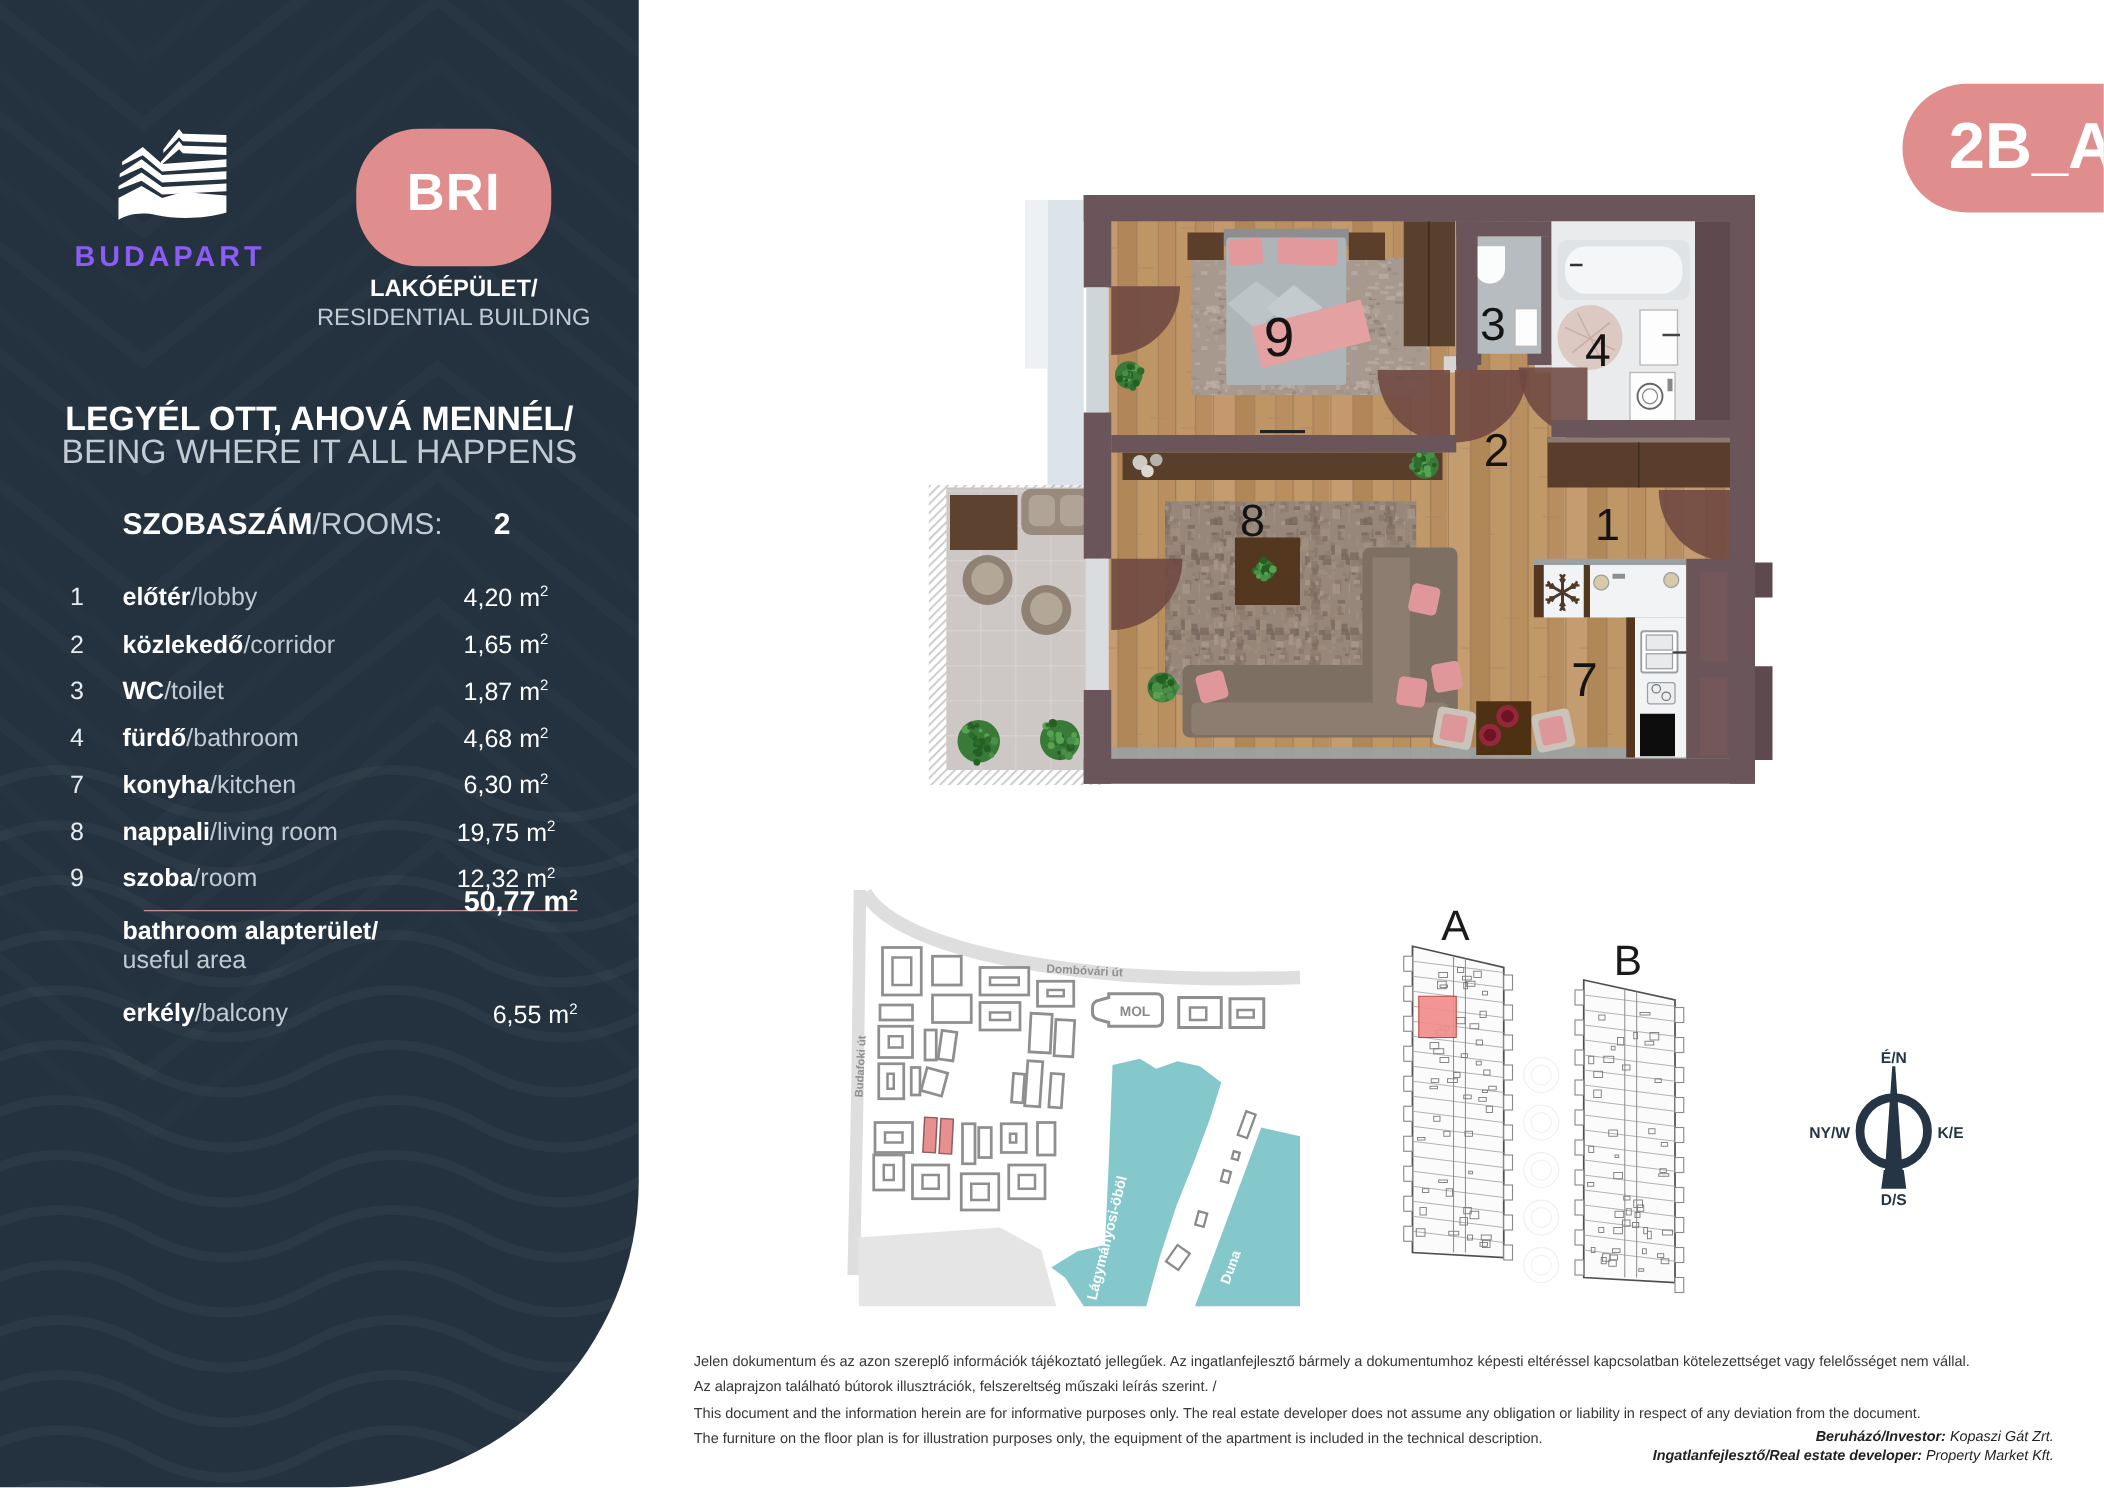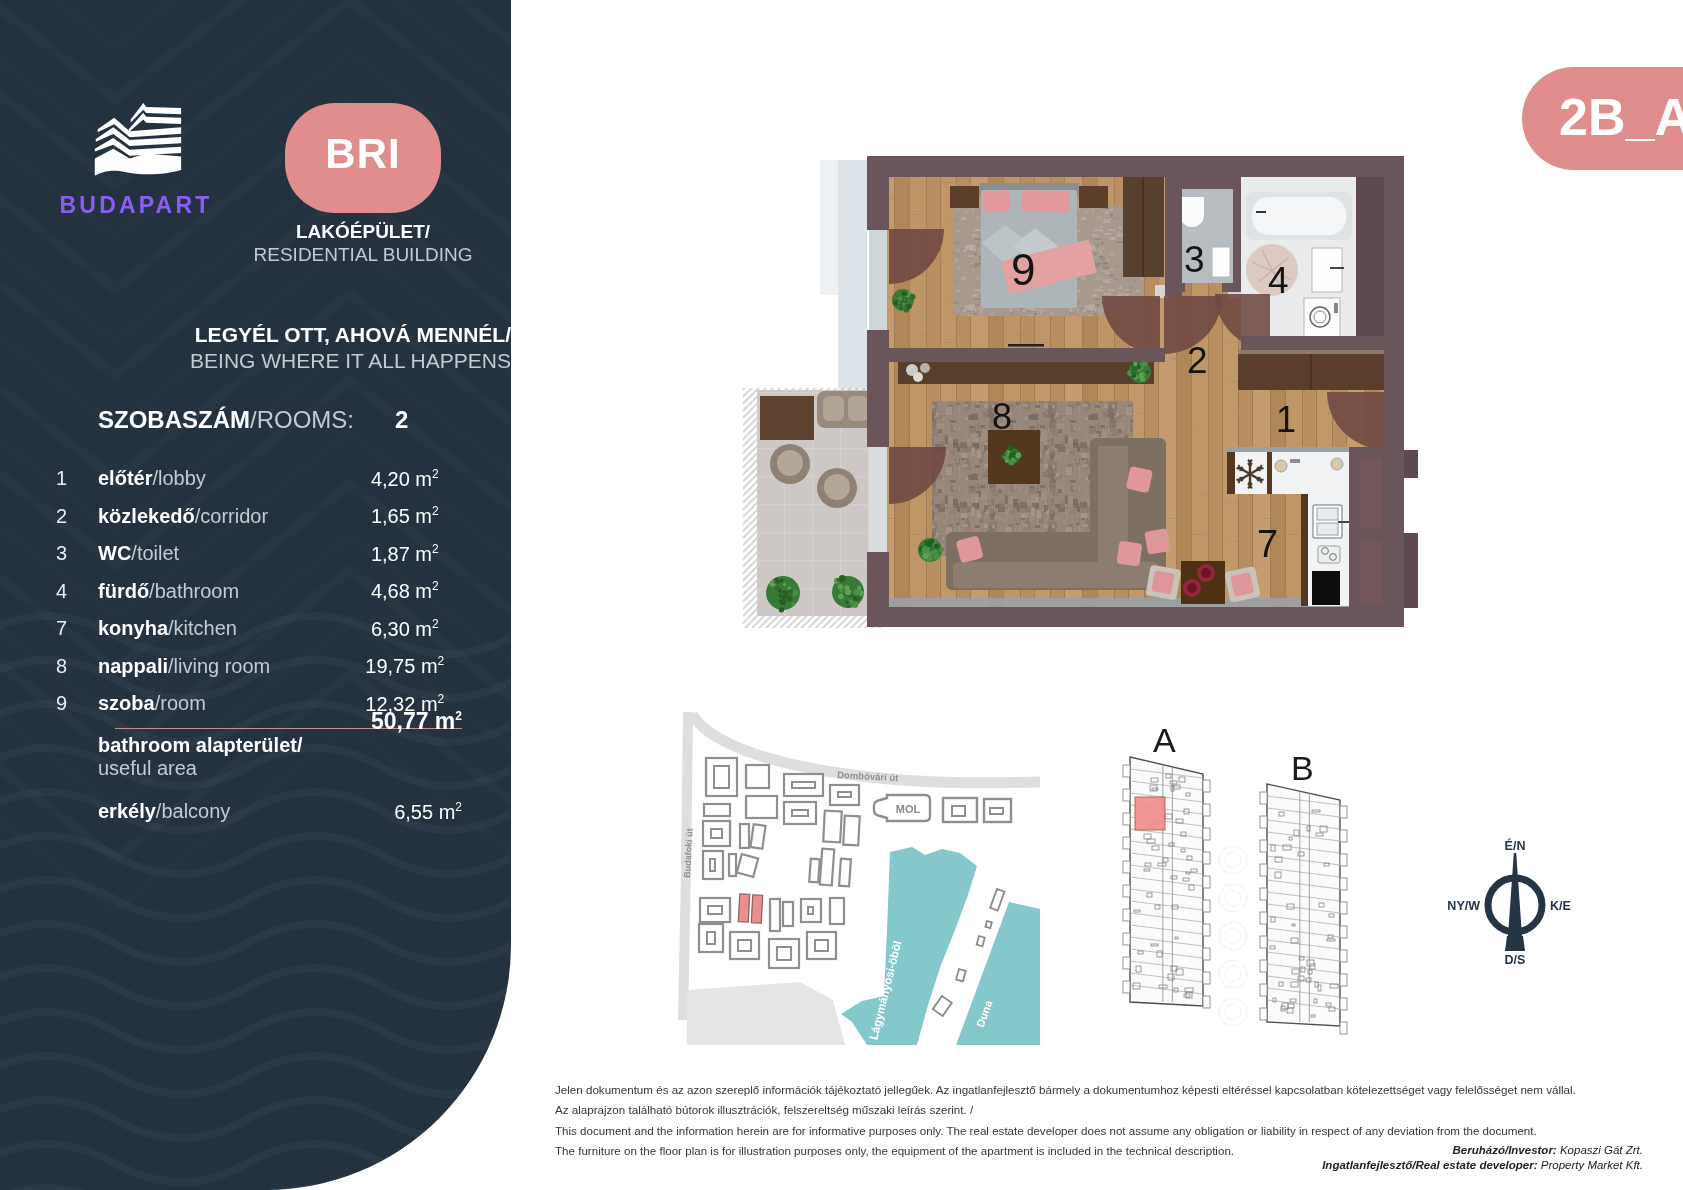--- a/index.html
+++ b/index.html
@@ -2,21 +2,21 @@
 <html><head><meta charset="utf-8">
 <style>
 *{margin:0;padding:0;box-sizing:border-box}
 body{width:1683px;height:1190px;position:relative;background:#fff;font-family:"Liberation Sans",sans-serif;overflow:hidden}
 .abs{position:absolute}
 #sidebar{position:absolute;left:0;top:0;width:511px;height:1190px;background:#243240;border-bottom-right-radius:245px;overflow:hidden}
 .w{color:#fff}.dim{color:#c3cbd2}
 #brand{position:absolute;left:0;top:192px;width:272px;text-align:center;color:#8b5cf6;font-size:23px;letter-spacing:3.2px;font-weight:bold}
 #bri{position:absolute;left:285px;top:103px;width:156px;height:110px;background:#e08d8d;border-radius:50px;color:#fff;font-weight:bold;font-size:42px;text-align:center;line-height:101px;letter-spacing:1px}
 #lak{position:absolute;left:232px;top:220px;width:262px;text-align:center;font-size:19px;line-height:23px}
-#tagline{position:absolute;left:0;top:322px;width:511px;text-align:right;font-size:21px;line-height:26px}
+#tagline{position:absolute;left:0;top:322px;width:511px;text-align:center;font-size:27px;line-height:26px}
 #rooms-line{position:absolute;left:98px;top:406px;width:364px;font-size:24px}
 table.rt{position:absolute;left:56px;top:460px;width:406px;border-collapse:collapse;font-size:20px;color:#fff}
 table.rt td{padding:0;height:37.5px;vertical-align:middle}
 td.num{width:42px;color:#e8ecef}
 td.val{text-align:center}
 sup{font-size:12px}
 #badge{position:absolute;left:1522px;top:67px;width:236px;height:103px;background:#e08d8d;border-radius:52px 0 0 52px;color:#fff;font-weight:bold;font-size:52px;text-align:center;line-height:100px;letter-spacing:0;padding-right:0}
 #totline{position:absolute;left:115px;top:728px;width:347px;border-top:1.5px solid #c98f8f}
 #disc{position:absolute;left:555px;top:1080px;width:1040px;font-size:11.6px;line-height:20.3px;color:#373737}
 #inv{position:absolute;right:40px;top:1143px;width:600px;text-align:right;font-size:11.5px;line-height:14.5px;color:#222;font-style:italic}

